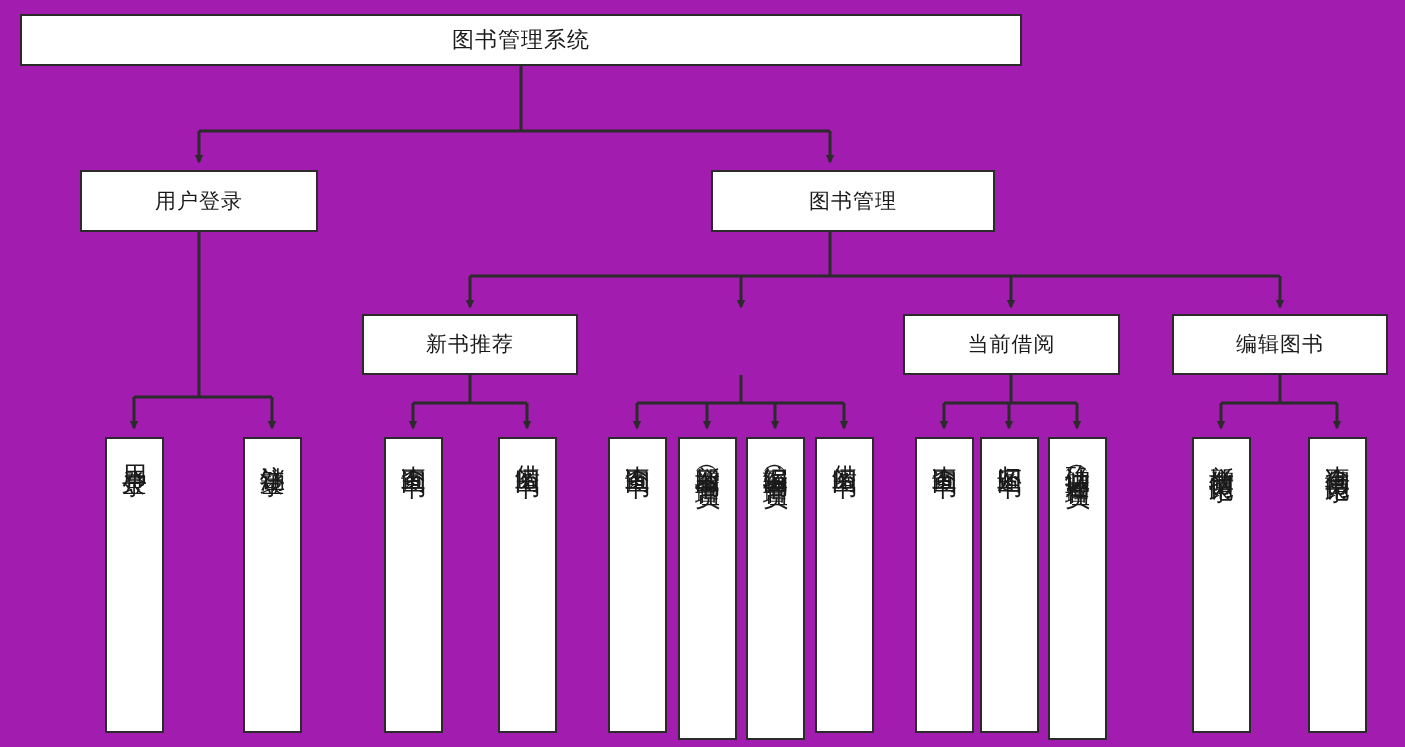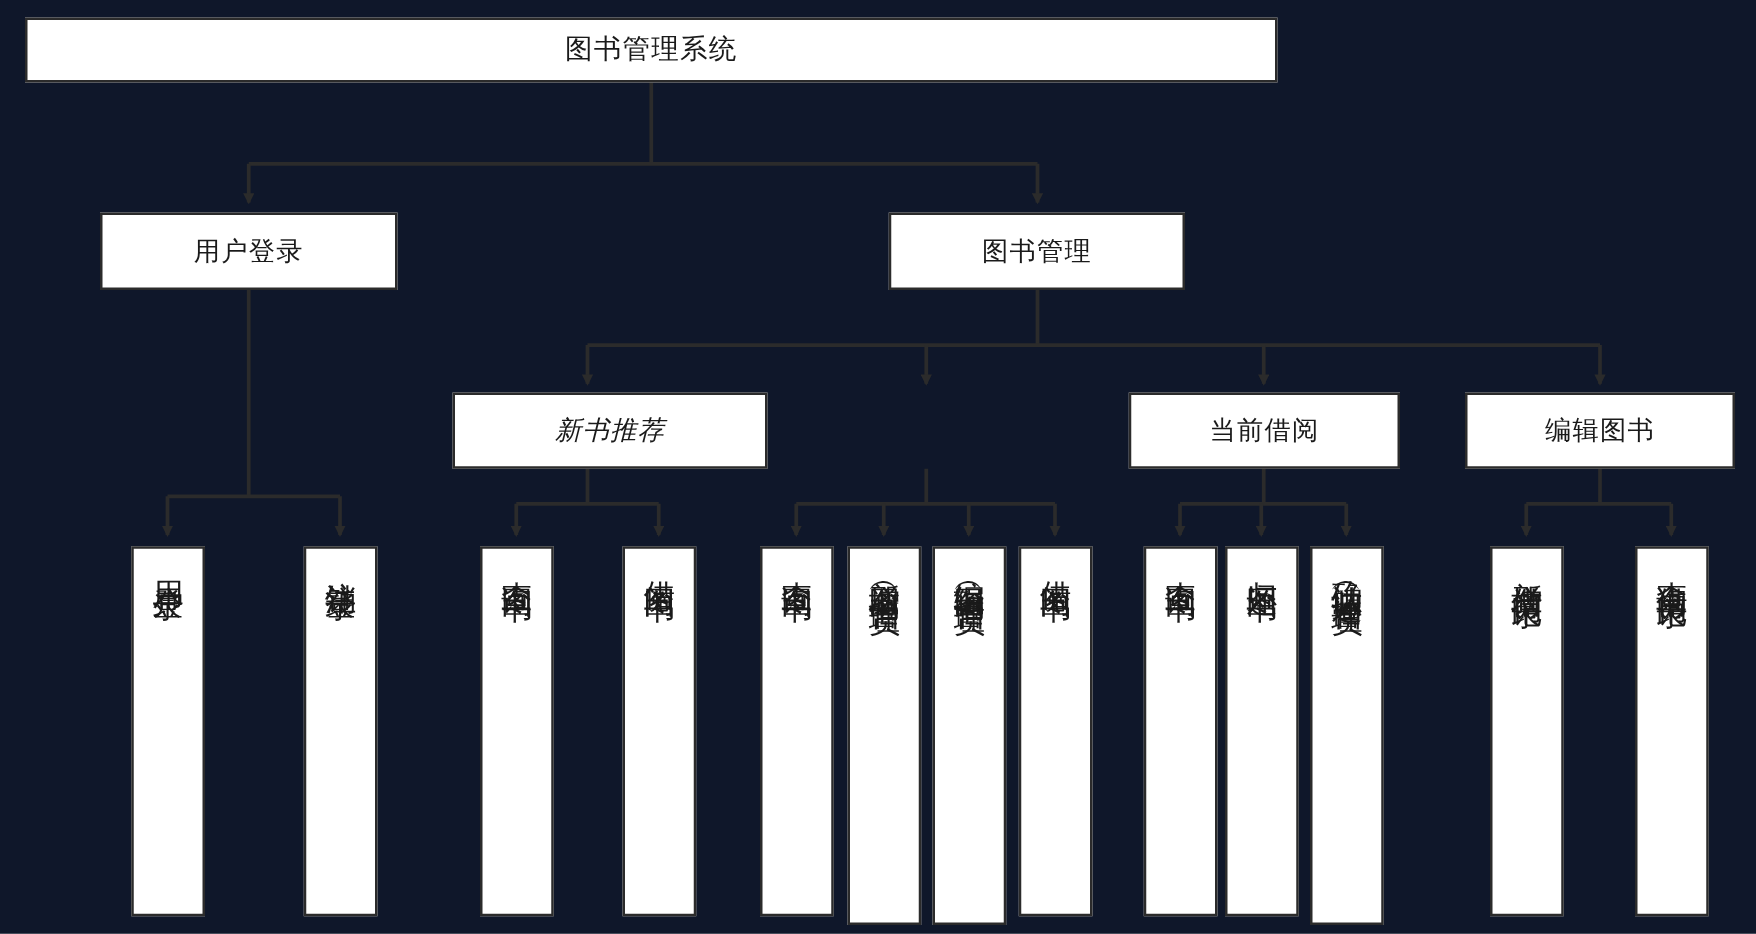--- a/index.html
+++ b/index.html
@@ -10,21 +10,21 @@
   body {
     width: 1405px;
     height: 747px;
     font-family: "DejaVu Sans", "Liberation Sans", sans-serif;
     overflow: hidden;
   }
   #diagram-root {
     position: relative;
     width: 1405px;
     height: 747px;
-    background: #0f172a;
+    background: #a21caf;
   }
   svg.edges {
     position: absolute;
     left: 0;
     top: 0;
     width: 1405px;
     height: 747px;
     pointer-events: none;
   }
   .node {
@@ -126,25 +126,25 @@
     </g>
   </svg>
 
   <div class="node horizontal root" style="left:20px; top:14px; width:1002px; height:52px;">
     <span class="node-label">图书管理系统</span>
   </div>
 
   <div class="node horizontal" style="left:80px; top:170px; width:238px; height:62px;">
     <span class="node-label">用户登录</span>
   </div>
-  <div class="node horizontal" style="left:711px; top:170px; width:237px; height:62px;">
+  <div class="node horizontal" style="left:711px; top:170px; width:284px; height:62px;">
     <span class="node-label">图书管理</span>
   </div>
 
-  <div class="node horizontal" style="left:362px; top:314px; width:252px; height:61px;font-style:italic;">
+  <div class="node horizontal" style="left:362px; top:314px; width:216px; height:61px;">
     <span class="node-label">新书推荐</span>
   </div>
   <div class="node horizontal" style="left:903px; top:314px; width:217px; height:61px;align-items:center;">
     <span class="node-label">当前借阅</span>
   </div>
   <div class="node horizontal" style="left:1172px; top:314px; width:216px; height:61px;">
     <span class="node-label">编辑图书</span>
   </div>
 
   <div class="node vertical" style="left:105px; top:437px; width:59px; height:296px;">

